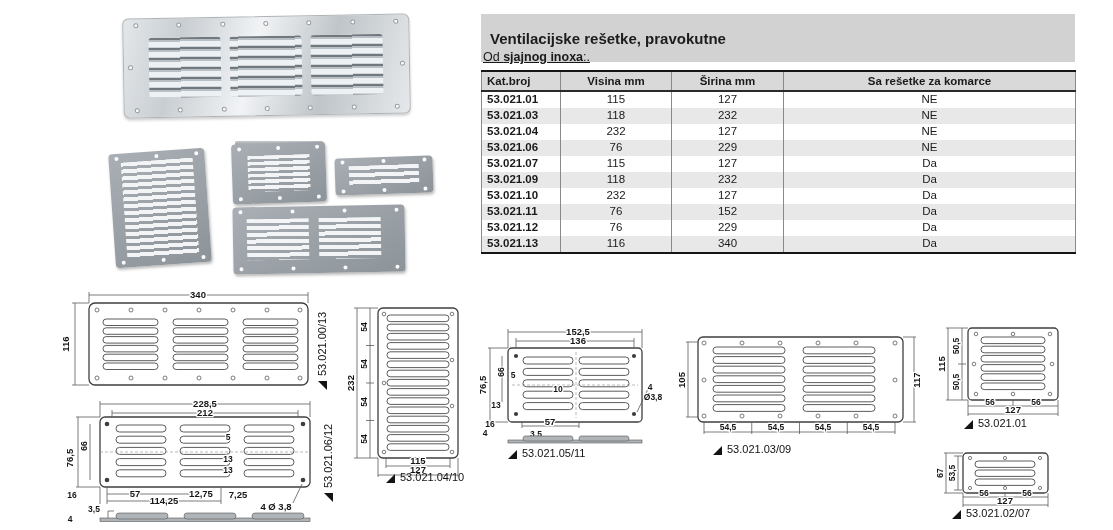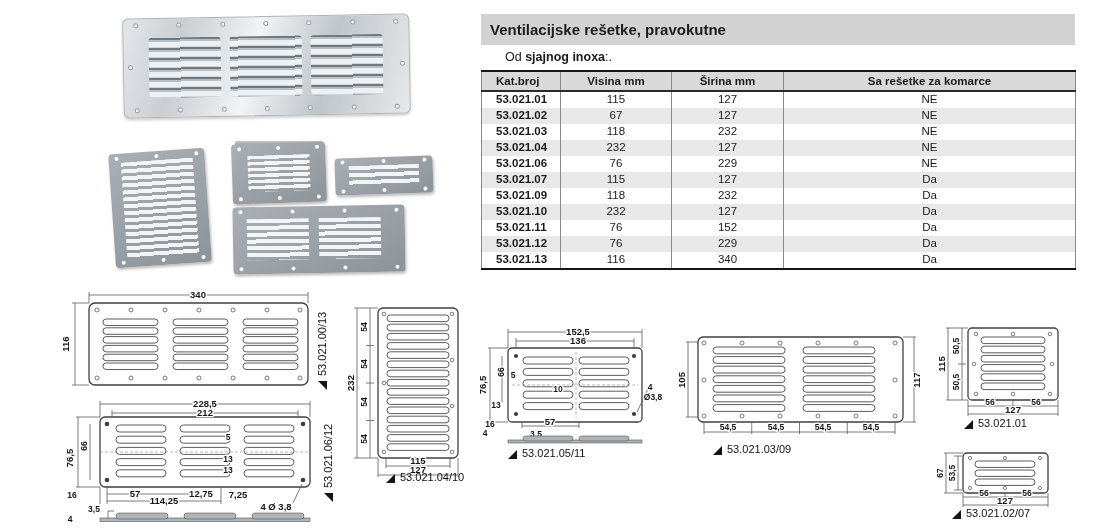--- a/index.html
+++ b/index.html
@@ -1,34 +1,34 @@
 <!DOCTYPE html>
 <html><head>
 <meta charset="utf-8">
 <style>
   html,body{margin:0;padding:0;background:#fff;}
   .screen{position:relative;width:1113px;height:530px;background:#fff;overflow:hidden;
           font-family:"Liberation Sans",sans-serif;color:#1a1a1a;}
 
   
-  .title-bar{position:absolute;left:481px;top:14px;width:594px;height:31px;background:#d2d2d2;
+  .title-bar{position:absolute;left:481px;top:14px;width:594px;height:48px;background:#d2d2d2;
              display:flex;align-items:center;padding-left:9px;box-sizing:border-box;
              font-size:15px;font-weight:bold;color:#1c1c1c;}
-  .subtitle{position:absolute;left:505px;top:50px;font-size:12.5px;}
+  .subtitle{position:absolute;left:483px;top:50px;font-size:12.5px;text-decoration:underline;}
   .subtitle b{font-weight:bold;}
 
   table.spec{position:absolute;left:481px;top:70px;width:594px;border-collapse:collapse;
              font-size:11.5px;table-layout:fixed;}
   table.spec col.c0{width:79px}  table.spec col.c1{width:111px}
   table.spec col.c2{width:112px} table.spec col.c3{width:292px}
   table.spec th{background:#d9d9d9;border-top:2px solid #161616;border-bottom:2px solid #2a2a2a;
                 height:18px;font-size:11.5px;padding:0;}
   table.spec th,table.spec td{border-left:1px solid #8a8a8a;border-right:1px solid #8a8a8a;}
   table.spec td{height:16px;padding:0;text-align:center;line-height:1;}
-  table.spec th.l,table.spec td.l{text-align:left;padding-left:14px;}
+  table.spec th.l,table.spec td.l{text-align:left;padding-left:5px;}
   table.spec td.b{font-weight:bold;}
   table.spec tbody tr:nth-child(even){background:#e8e8e8;}
   table.spec tbody tr:last-child td{border-bottom:2px solid #161616;}
 
   
   .photo-large{position:absolute;left:123px;top:16px;width:285px;height:98px;border-radius:6px;
     background:linear-gradient(105deg,#e3e7ea 0%,#c9ced2 20%,#f1f3f5 45%,#bfc5c9 70%,#e6e9eb 100%);
     border:1px solid #aeb3b7;box-shadow:0 2px 3px rgba(0,0,0,.2);transform:rotate(-1deg);}
   .mlv{position:absolute;top:19px;width:72px;height:60px;border-radius:3px;
     background:repeating-linear-gradient(180deg,#71787e 0 2px,#b9c0c5 2px 4px,#eef1f3 4px 9px,#cfd4d8 9px 10px);}
@@ -100,26 +100,20 @@
       </tr>
     </thead>
     <tbody>
       <tr>
           <td class="l b">53.021.01</td>
           <td>115</td>
           <td>127</td>
           <td>NE</td>
         </tr>
       <tr>
-          <td class="l b">53.021.02</td>
-          <td>67</td>
-          <td>127</td>
-          <td>NE</td>
-        </tr>
-      <tr>
           <td class="l b">53.021.03</td>
           <td>118</td>
           <td>232</td>
           <td>NE</td>
         </tr>
       <tr>
           <td class="l b">53.021.04</td>
           <td>232</td>
           <td>127</td>
           <td>NE</td>

